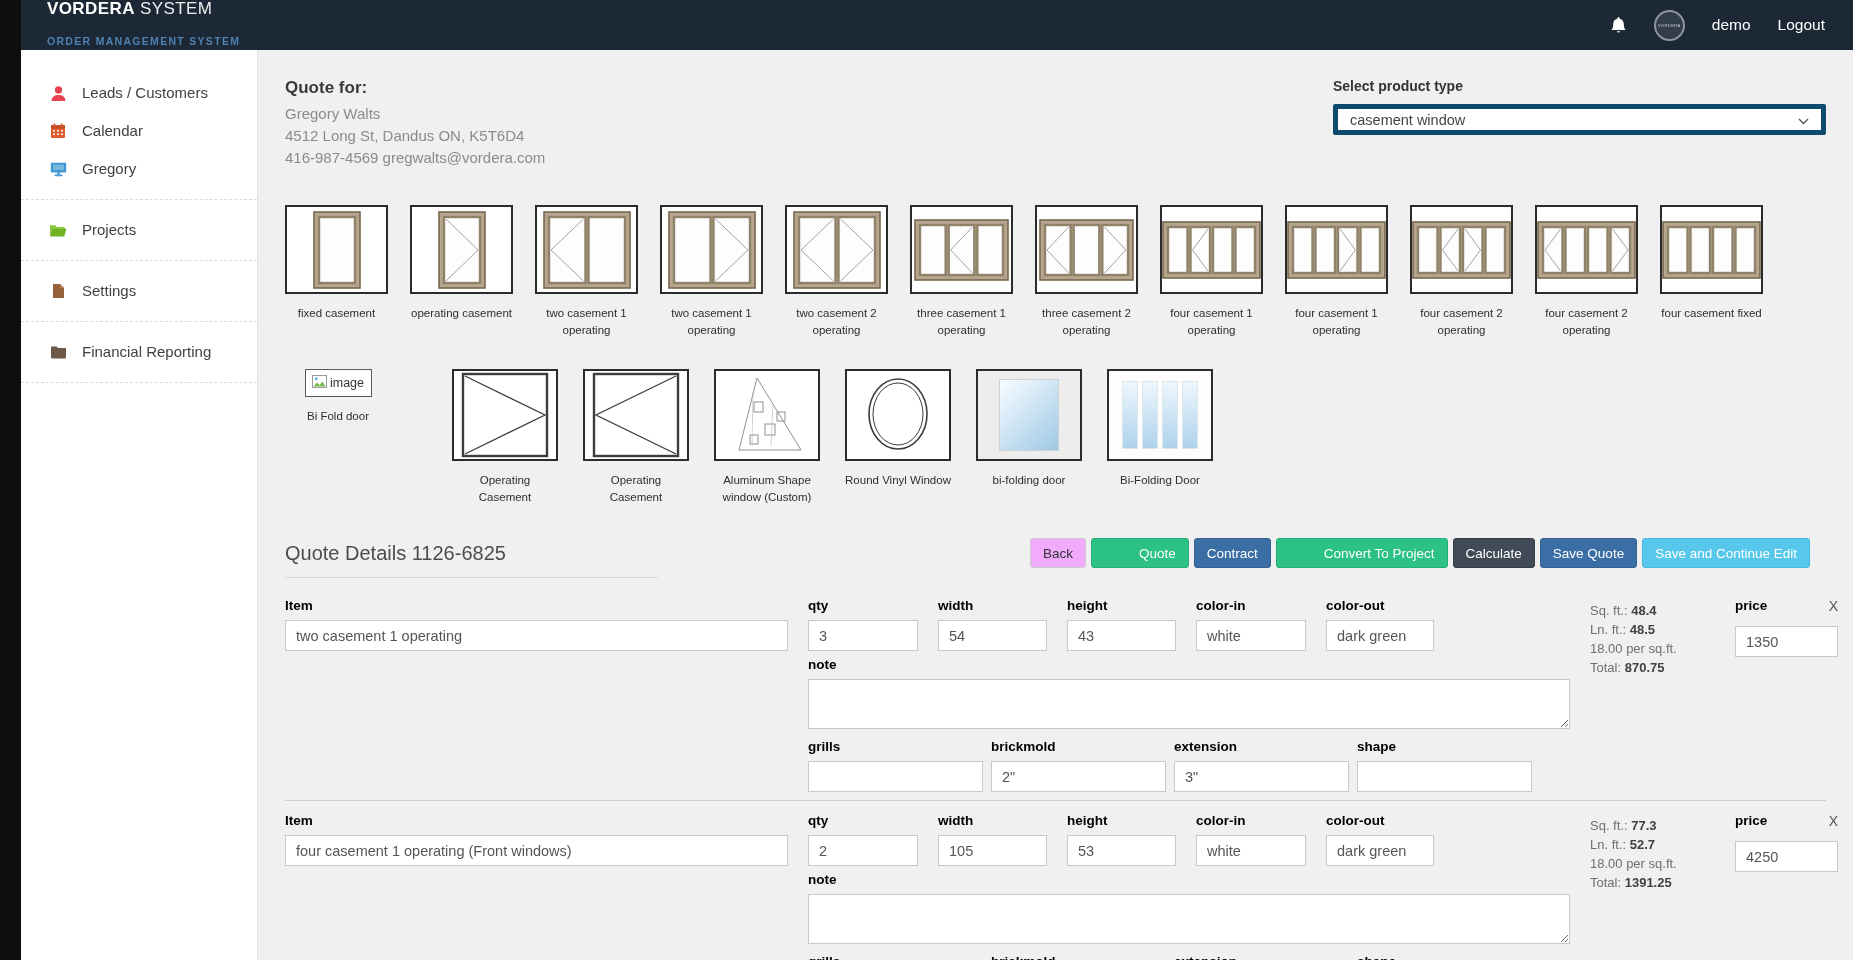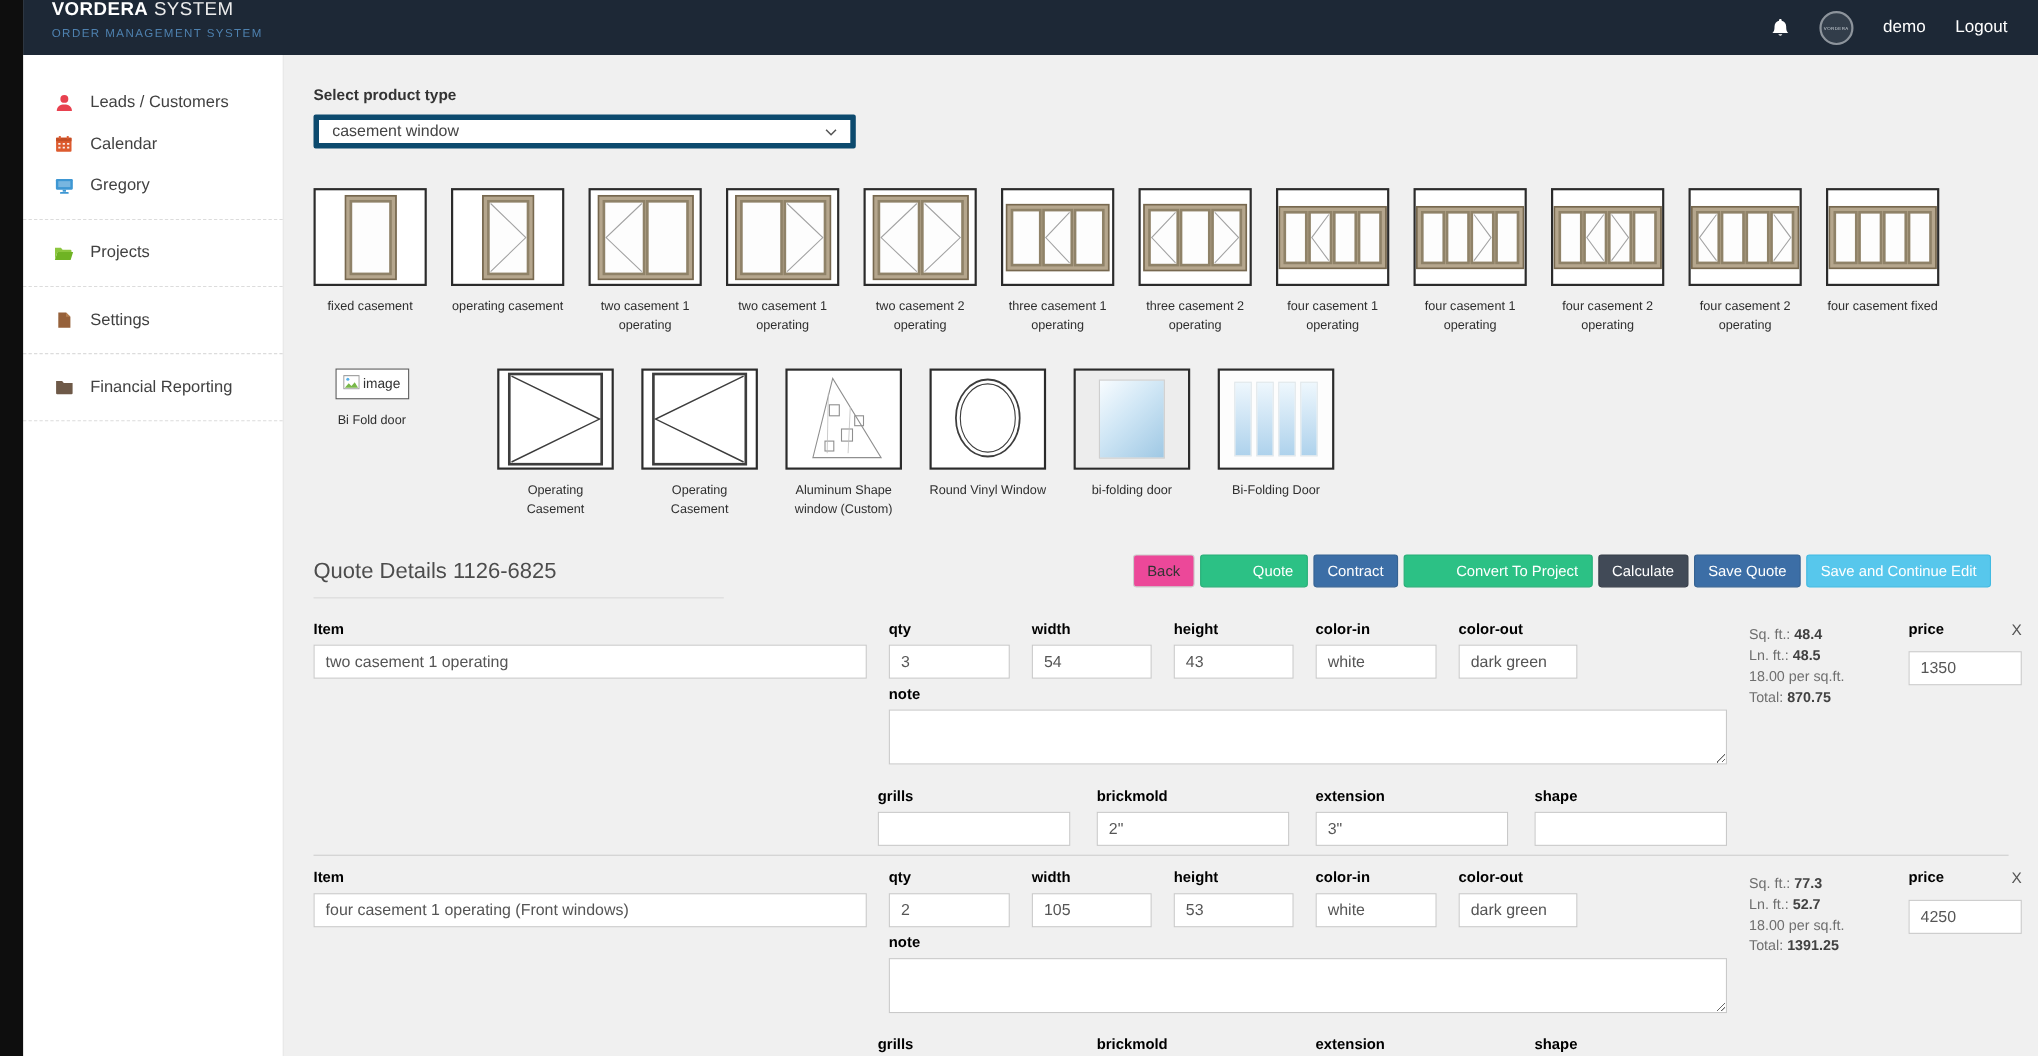--- a/index.html
+++ b/index.html
@@ -8,21 +8,21 @@
     background:#f0f0f0;font-family:"Liberation Sans",sans-serif;
   }
   
   .left-strip{position:absolute;left:0;top:0;width:21px;height:960px;background:#0e0e0e;z-index:6;}
   .navbar{position:absolute;left:21px;right:0;top:0;height:50px;background:#1d2836;
     display:flex;justify-content:space-between;padding:0 28px 0 26px;box-sizing:border-box;z-index:5;}
   .brand{line-height:1.1;cursor:pointer;}
   .brand-title{color:#fff;font-size:17px;letter-spacing:.4px;}
   .brand-title .b1{font-weight:bold;}
   .brand-title .b2{font-weight:300;color:#ececec;}
-  .brand-sub{color:#4e81af;font-size:10.5px;letter-spacing:1.3px;margin-top:7px;font-weight:normal;}
+  .brand-sub{color:#4e81af;font-size:10.5px;letter-spacing:1.3px;margin-top:17px;font-weight:bold;}
   .nav-right{display:flex;align-items:center;gap:27px;color:#fff;font-size:15.5px;}
   .nav-bell{cursor:pointer;display:flex;align-items:center;}
   .avatar{width:27px;height:27px;border-radius:50%;border:2px solid #8d949c;background:#323d4a;
     display:flex;align-items:center;justify-content:center;color:#cdd4db;font-size:4px;letter-spacing:.4px;cursor:pointer;overflow:hidden;}
   .nav-user,.nav-logout{cursor:pointer;}
   
   .sidebar{position:absolute;left:21px;top:50px;width:237px;bottom:0;background:#ffffff;
     padding-top:24px;box-sizing:border-box;border-right:1px solid #e4e4e4;}
   .side-item{display:flex;align-items:center;gap:15px;padding:8px 0 8px 28px;font-size:15px;color:#414141;cursor:pointer;line-height:22px;}
   .side-icon{width:18px;display:flex;justify-content:center;align-items:center;}
@@ -53,21 +53,21 @@
   .door-single-pane{width:58px;height:70px;border:1px solid #cfcfcf;
     background:linear-gradient(135deg,#f8fcff 0%,#cfe6f5 45%,#9fc8e4 100%);}
   .door4{width:100%;height:100%;background:#fdfdfd;display:flex;align-items:center;justify-content:center;gap:4px;}
   .door4-pane{width:14px;height:66px;border:1px solid #dfe6ea;background:linear-gradient(180deg,#eef7fd 0%,#aed2ec 100%);}
   
   .qd-header{position:relative;margin-top:30px;}
   .qd-title{font-size:20px;color:#4c4c4c;display:inline-block;padding:6px 0 12px 0;border-bottom:1px solid #d9d9d9;width:373px;box-sizing:border-box;}
   .qd-buttons{position:absolute;right:16px;top:2px;display:flex;gap:5px;}
   .btn{height:30px;display:inline-flex;align-items:center;padding:0 12px;border-radius:3px;font-size:13.5px;
     color:#fff;border:1px solid transparent;cursor:pointer;white-space:nowrap;font-family:inherit;}
-  .btn-default{background:#ec4899;color:#333;border-color:#ccc;}
+  .btn-default{background:#f0abfc;color:#333;border-color:#ccc;}
   .btn-green{background:#2cc185;border-color:#27ae77;padding-left:47px;}
   .btn-blue{background:#3c6ea6;border-color:#356292;}
   .btn-dark{background:#414a57;border-color:#373e49;}
   .btn-info{background:#57c7ec;border-color:#41bae2;}
   
   .line-items{margin-top:8px;}
   .li-row{display:flex;padding:12px 0 8px 0;}
   .li-row + .li-row{border-top:1px solid #cfcfcf;}
   .f-label{display:block;font-size:13.5px;font-weight:bold;color:#000000;margin-bottom:6px;line-height:16px;}
   .t-input{height:31px;border:1px solid #c9c9c9;padding:0 10px;font-size:14.5px;color:#555;box-sizing:border-box;
@@ -75,21 +75,21 @@
   .col-item{width:503px;margin-right:20px;flex:none;}
   .col-mid{width:762px;flex:none;}
   .mid-inputs{display:flex;gap:20px;}
   .fw-qty{width:110px;flex:none;}
   .fw-width{width:109px;flex:none;}
   .fw-height{width:109px;flex:none;}
   .fw-cin{width:110px;flex:none;}
   .fw-cout{width:108px;flex:none;}
   .note-field{margin-top:6px;}
   .note-ta{width:100%;height:50px;border:1px solid #c9c9c9;box-sizing:border-box;background:#fff;font-family:inherit;font-size:14px;color:#555;padding:6px 10px;}
-  .mid-inputs2{display:flex;gap:24px;margin-top:16px;justify-content:flex-end;}
+  .mid-inputs2{display:flex;gap:8px;margin-top:6px;}
   .fw-quarter{width:175px;flex:none;}
   .col-stats{width:133px;margin-left:20px;flex:none;font-size:13px;color:#6f6f6f;line-height:19px;padding-top:3px;}
   .col-stats b{color:#414141;font-weight:bold;}
   .col-price{width:103px;margin-left:12px;flex:none;}
   .price-head{display:flex;justify-content:space-between;align-items:flex-start;margin-bottom:6px;}
   .price-x{font-size:14px;color:#555;cursor:pointer;line-height:16px;}
   .window-svg{display:block;}
 </style>
 </head>
 <body>
@@ -183,20 +183,26 @@
           <path d="M1 1.4h5.5L8 3.1h8v9.4a1 1 0 0 1-1 1H2a1 1 0 0 1-1-1z" fill="#6e5948"></path>
         </svg>
       </span>
       <span class="side-label">Financial Reporting</span>
     </div>
     <div class="side-divider"></div>
   </aside>
 
 <main class="content">
   <div class="header-row">
+    <div>
+      <div class="qf-title">Quote for:</div>
+      <div class="qf-line">Gregory Walts</div>
+      <div class="qf-line">4512 Long St, Dandus ON, K5T6D4</div>
+      <div class="qf-line">416-987-4569 gregwalts@vordera.com</div>
+    </div>
     <div class="select-wrap">
       <label class="sel-label">Select product type</label>
       <div class="select">
         <span>casement window</span>
         <span><svg width="11" height="7" viewBox="0 0 11 7">
               <path d="M1 1l4.5 4.5L10 1" stroke="#555" stroke-width="1.4" fill="none"></path>
             </svg></span>
       </div>
     </div>
   </div>

